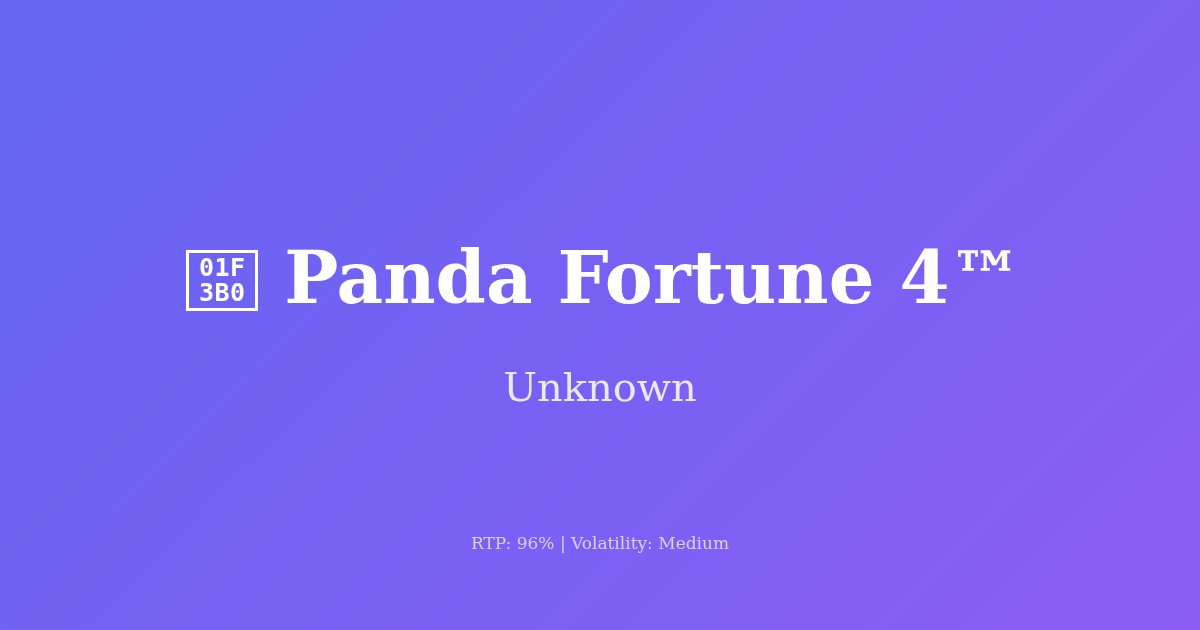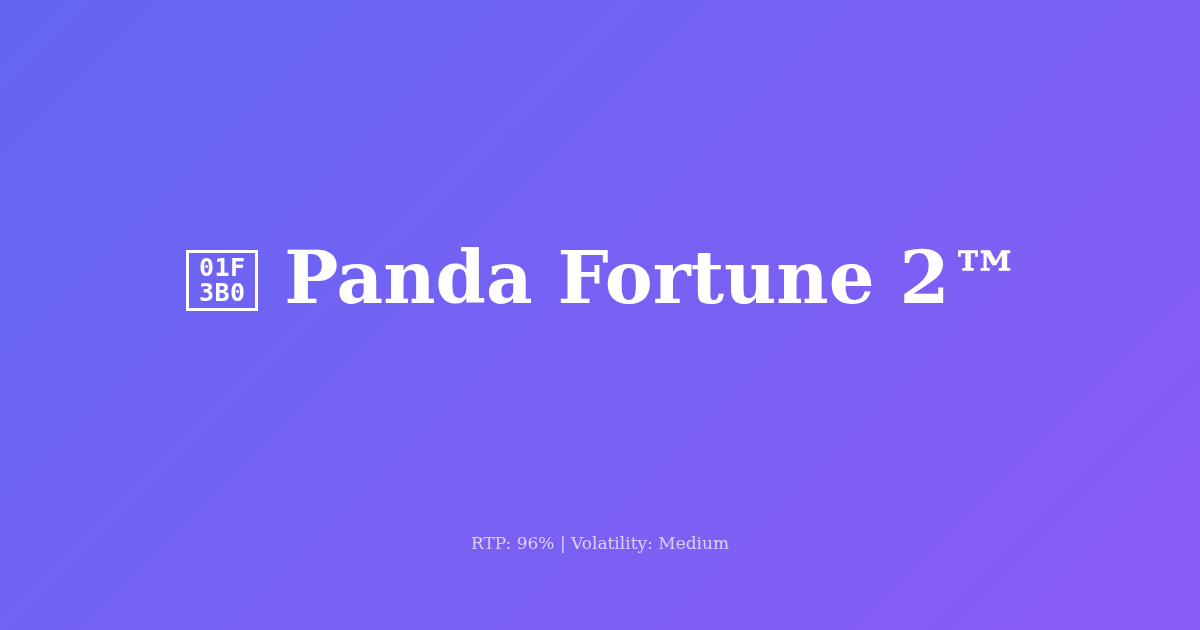--- a/index.html
+++ b/index.html
@@ -106,20 +106,21 @@
 
 <div class="card">
 
   <div class="title-row">
 
     <span class="tofu">
       <span class="tofu-row">01F</span>
       <span class="tofu-row">3B0</span>
     </span>
 
-    <h1 class="title-text">Panda Fortune 2™</h1>
+    <h1 class="title-text">Panda Fortune 4™</h1>
 
   </div>
 
+  <div class="subtitle">Unknown</div>
 
   <div class="meta">RTP: 96% | Volatility: Medium</div>
 
 </div>
 
 </body></html>

